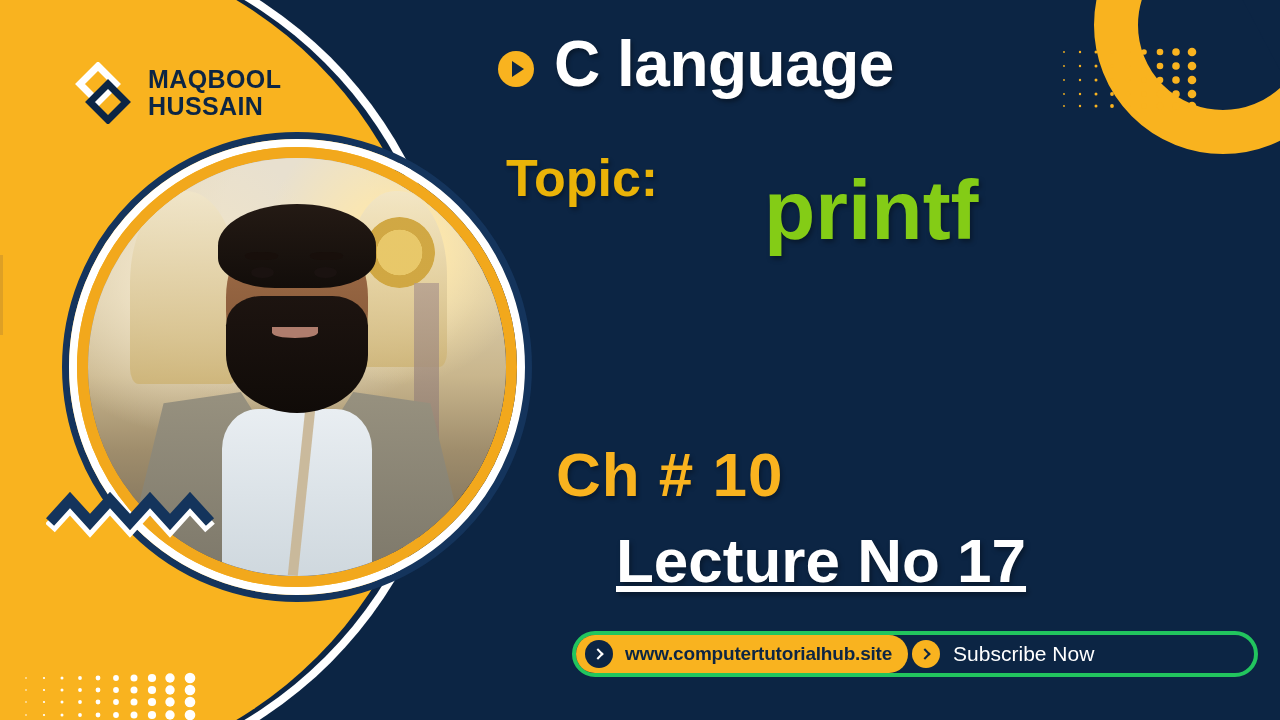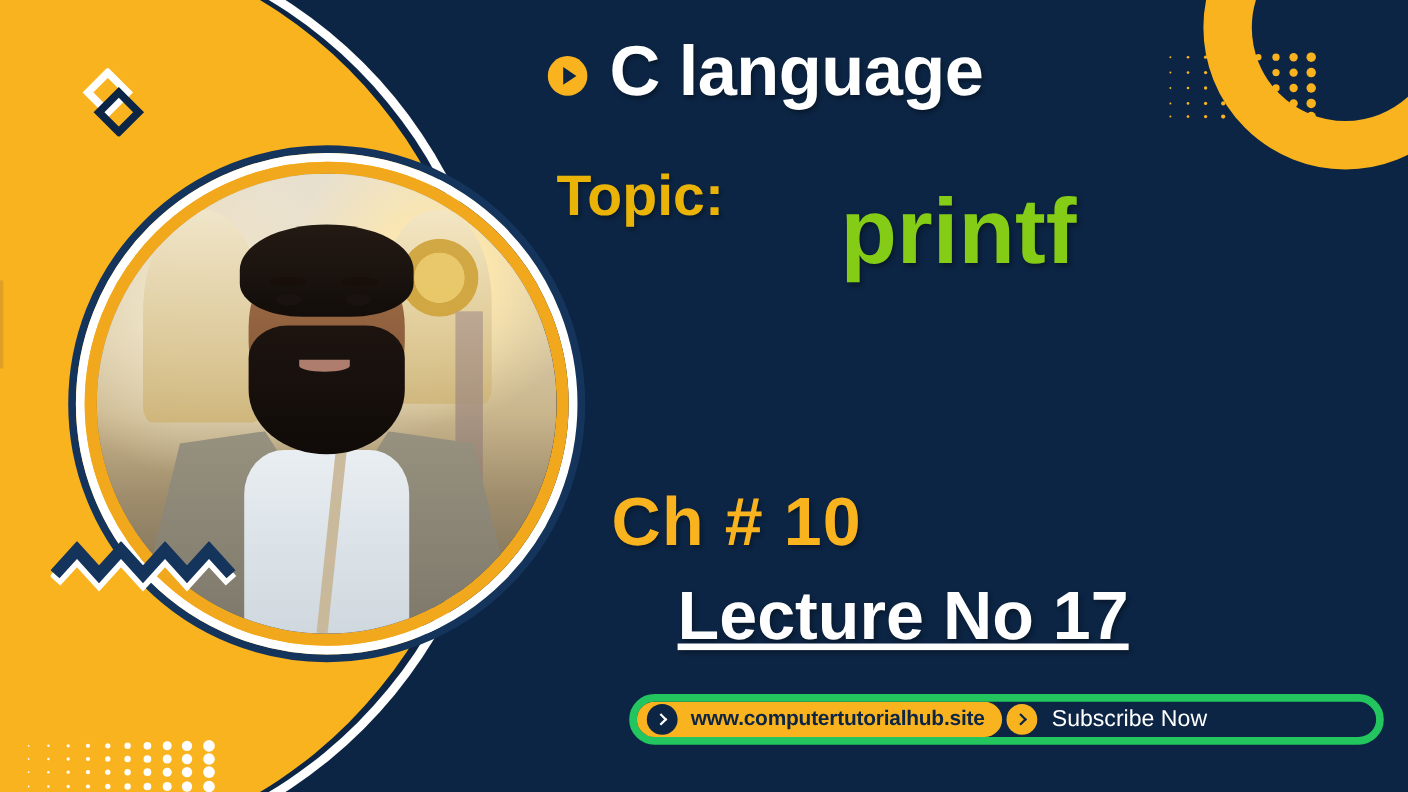--- a/index.html
+++ b/index.html
@@ -207,21 +207,21 @@
     position:absolute; left:616px; top:530px;
     color:#FFFFFF; font-weight:bold; font-size:62px; line-height:1;
     text-shadow:2px 3px 5px rgba(0,0,0,.35);
     text-decoration:underline;
   }
 
   
   .cta{
     position:absolute; left:572px; top:631px;
     height:46px; width:686px;
-    border:7px solid #22c55e; border-radius:23px;
+    border:4px solid #22c55e; border-radius:23px;
     display:flex; align-items:stretch; overflow:hidden;
     background:#0C2544;
   }
   .cta-left{
     display:flex; align-items:center; gap:12px;
     background:#F9B31F; padding:0 16px 0 9px;
     border-radius:23px 60px 60px 23px;
     margin-right:-22px;
   }
   .cta-arrow{
@@ -307,20 +307,24 @@
     </g>
   </svg>
 
   <div class="brand">
     <span class="logo-mark">
       <svg width="62" height="62" viewBox="0 0 62 62">
         <path d="M26 4 L44 22 L26 40 L8 22 Z" fill="none" stroke="#FFFFFF" stroke-width="7"></path>
         <path d="M36 22 L54 40 L36 58 L18 40 Z" fill="none" stroke="#0C2544" stroke-width="7"></path>
       </svg>
     </span>
+    <span class="brand-text">
+      <span>MAQBOOL</span>
+      <span class="l2">HUSSAIN</span>
+    </span>
   </div>
 
   <div class="portrait-wrap">
     <div class="ring-navy"></div>
     <div class="ring-white"></div>
     <div class="ring-yellow"></div>
     <div class="photo">
       <div class="photo-bg"></div>
       <div class="photo-arch"></div>
       <div class="photo-arch b"></div>

